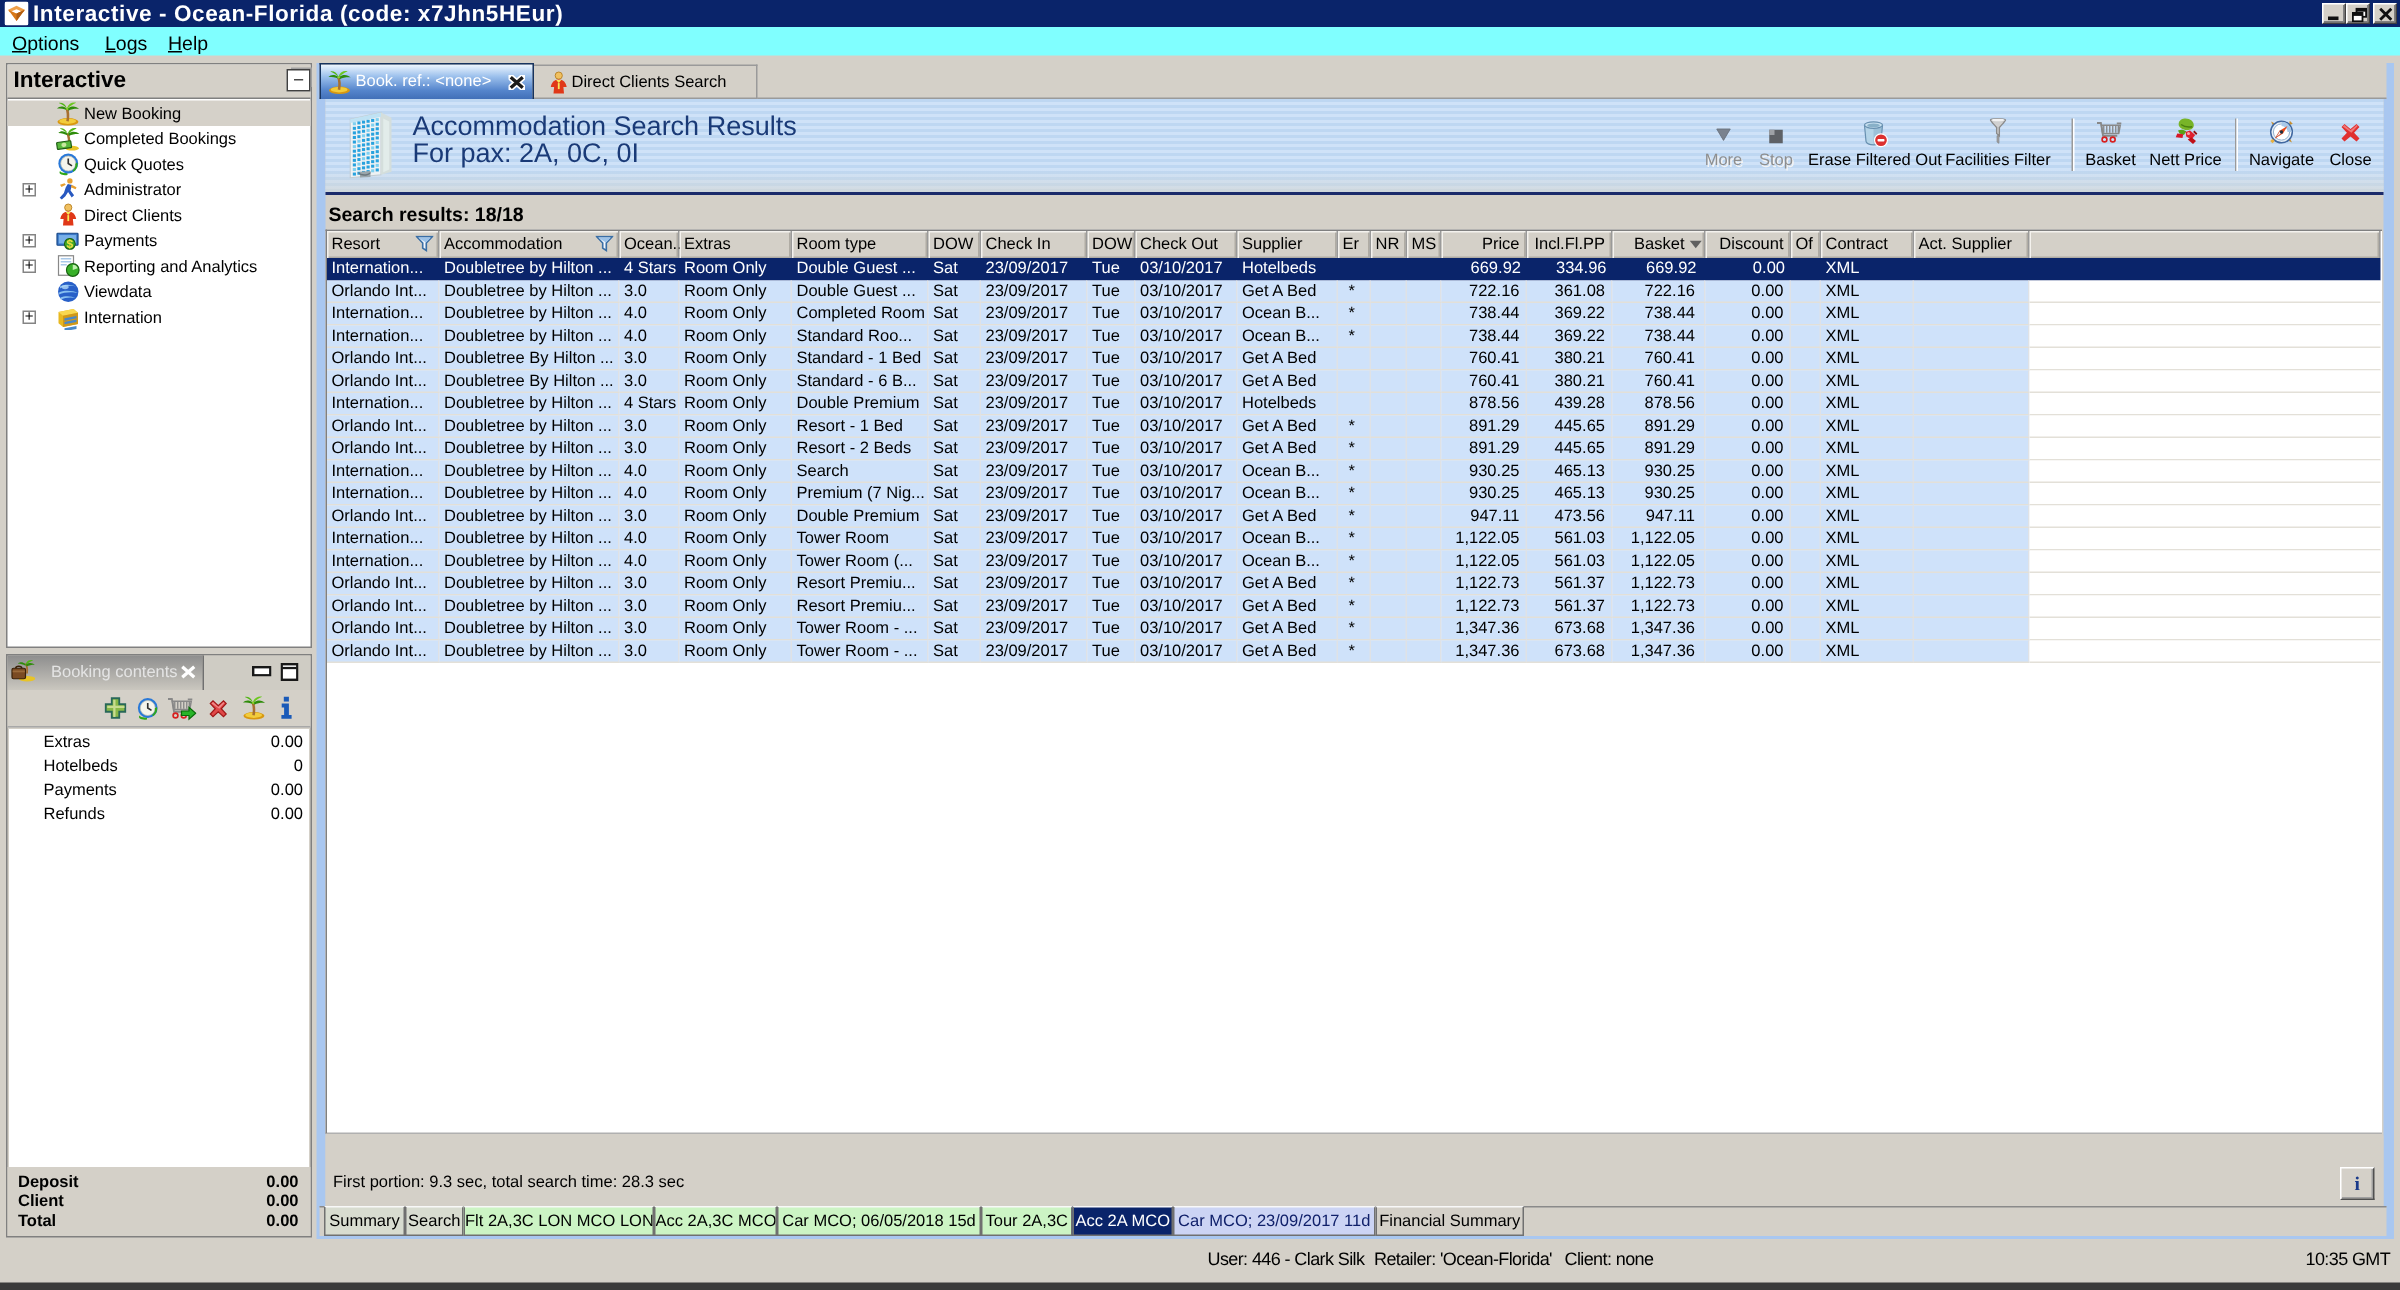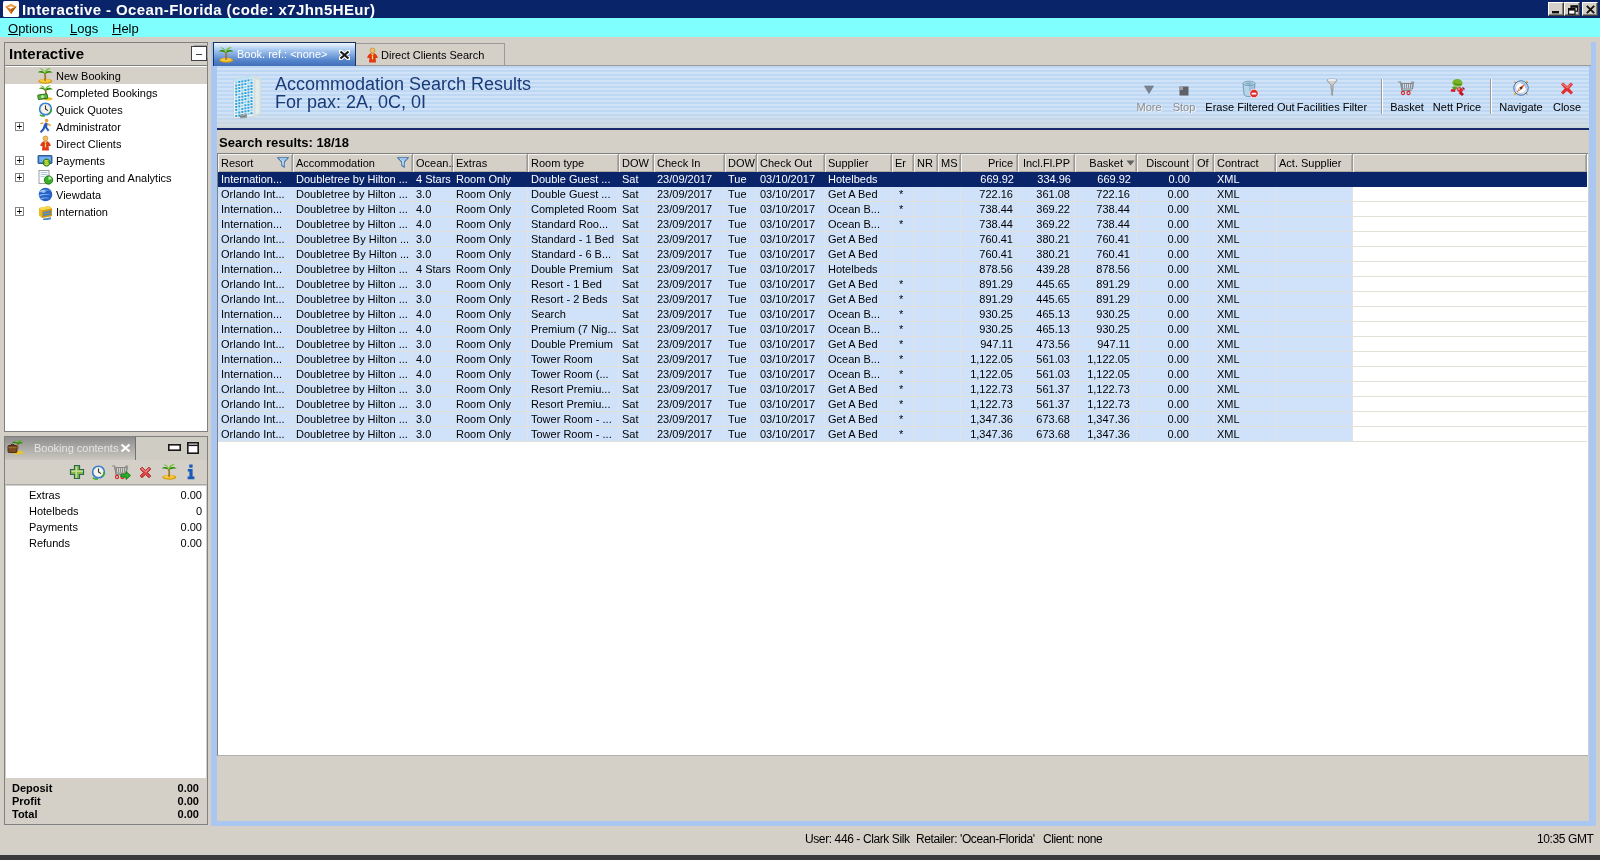--- a/index.html
+++ b/index.html
@@ -259,21 +259,21 @@
         <span class="lab">Refunds</span>
         <span class="val">0.00</span>
       </div>
   </div>
   <div class="abs" id="booktotals">
     <div class="trow" style="top:4px">
         <span class="lab">Deposit</span>
         <span class="val">0.00</span>
       </div>
     <div class="trow" style="top:17px">
-        <span class="lab">Profit</span>
+        <span class="lab">Client</span>
         <span class="val">0.00</span>
       </div>
     <div class="trow" style="top:30px">
         <span class="lab">Total</span>
         <span class="val">0.00</span>
       </div>
   </div>
 </div>
 <div class="abs" id="main">
   <div class="abs" id="tabstrip">
@@ -955,21 +955,36 @@
           <div class="c" style="left:743px;width:57px"><span style="left:auto;right:4px">1,347.36</span></div>
           <div class="c" style="left:800px;width:57px"><span style="left:auto;right:4px">673.68</span></div>
           <div class="c" style="left:857px;width:62px"><span style="left:auto;right:6px">1,347.36</span></div>
           <div class="c" style="left:919px;width:57px"><span style="left:auto;right:4px">0.00</span></div>
           <div class="c" style="left:976px;width:20px"><span style=""></span></div>
           <div class="c" style="left:996px;width:62px"><span style="">XML</span></div>
           <div class="c" style="left:1058px;width:77px"><span style=""></span></div>
           <div class="c fill" style="left:1135px;width:234px"></div>
         </div>
     </div>
+    <div class="abs" id="fstatus">
+        <span style="position:absolute;left:5px;top:25px">First portion: 9.3 sec, total search time: 28.3 sec</span>
+        <span id="ibtn">i</span>
+      </div>
   </div>
+  <div class="abs" id="btabs">
+      <div class="btab" style="left:3px;width:54px;background:#d8dcd0;color:#000;line-height:18px">Summary</div>
+      <div class="btab" style="left:57px;width:39px;background:#d8dcd0;color:#000;line-height:18px">Search</div>
+      <div class="btab" style="left:96px;width:127px;background:#ccf4c4;color:#000;line-height:18px">Flt 2A,3C LON MCO LON</div>
+      <div class="btab" style="left:223px;width:82px;background:#ccf4c4;color:#000;line-height:18px">Acc 2A,3C MCO</div>
+      <div class="btab" style="left:305px;width:136px;background:#ccf4c4;color:#000;line-height:18px">Car MCO; 06/05/2018 15d</div>
+      <div class="btab" style="left:441px;width:61px;background:#ccf4c4;color:#000;line-height:18px">Tour 2A,3C</div>
+      <div class="btab" style="left:502px;width:67px;background:#0a246a;color:#fff;line-height:18px">Acc 2A MCO</div>
+      <div class="btab" style="left:569px;width:135px;background:#ccd4f4;color:#10206a;line-height:18px">Car MCO; 23/09/2017 11d</div>
+      <div class="btab" style="left:704px;width:99px;background:#d4d0c8;color:#000;line-height:18px">Financial Summary</div>
+    </div>
 </div>
 <div class="abs" id="statusbar">
   <span class="abs" style="left:805px;top:6px;white-space:pre">User: 446 - Clark Silk</span>
   <span class="abs" style="left:916px;top:6px;white-space:pre">Retailer: 'Ocean-Florida'</span>
   <span class="abs" style="left:1043px;top:6px;white-space:pre">Client: none</span>
   <span class="abs" style="left:1537px;top:6px;white-space:pre">10:35 GMT</span>
 </div>
 <div class="abs" id="blackstrip"></div>
 
 </body></html>

